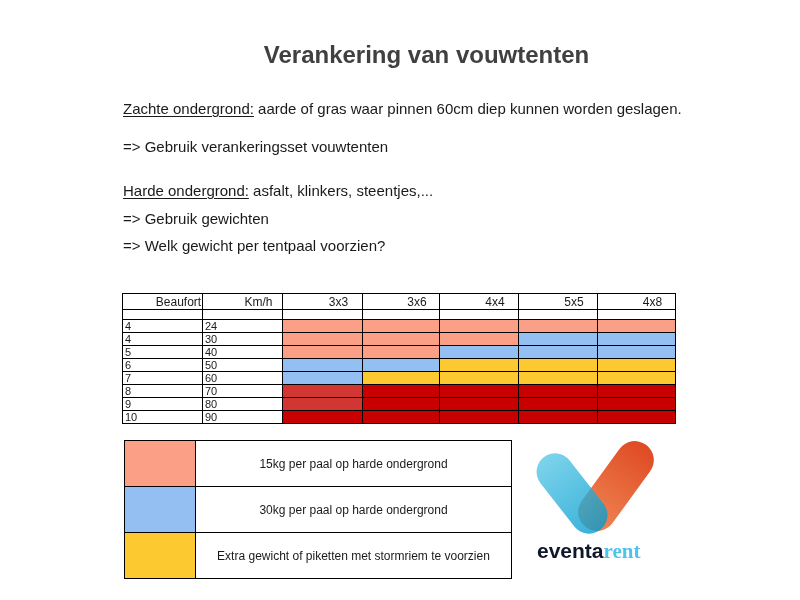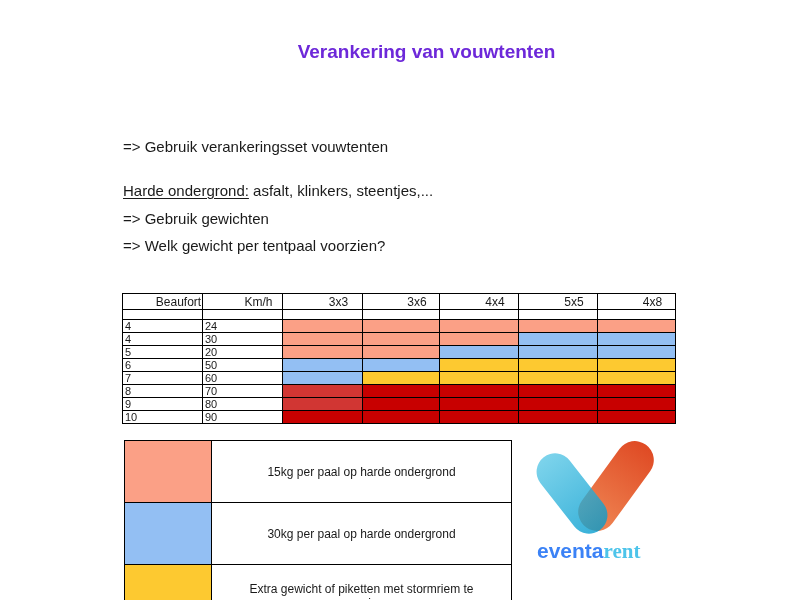--- a/index.html
+++ b/index.html
@@ -2,21 +2,21 @@
 <html><head>
 <meta charset="utf-8">
 <style>
   html, body { margin:0; padding:0; background:#ffffff; }
   .page {
     position:relative; width:800px; height:600px; background:#ffffff;
     font-family:"Liberation Sans", sans-serif; color:#1a1a1a; overflow:hidden;
   }
   .title {
     position:absolute; left:123px; top:41px; width:607px;
-    text-align:center; font-size:19px; font-weight:bold; color:#6d28d9;
+    text-align:center; font-size:24px; font-weight:bold; color:#404040;
   }
   .bodyline {
     position:absolute; left:123px; font-size:15px; white-space:nowrap; color:#1a1a1a;
   }
   .underl { text-decoration:underline; text-underline-offset:2px; }
 
   
   .wind-table {
     position:absolute; left:122px; top:293px;
     border-collapse:collapse; table-layout:fixed; width:553px;
@@ -28,41 +28,44 @@
   .wind-table th { height:15px; text-align:center; font-size:12px;padding-left:32px; }
   .wind-table td.empty { height:9px; }
   .wind-table td.num { height:12px; text-align:left; padding-left:2px; background:#ffffff; }
   .wind-table td.c { height:12px; }
 
   
   .legend-table {
     position:absolute; left:124px; top:440px;
     border-collapse:collapse; table-layout:fixed; width:388px;
   }
-  .legend-table td { border:1px solid #000000; padding:16px; }
+  .legend-table td { border:1px solid #000000; padding:8px; }
   .legend-table td.swatch { width:54px; height:29px; }
   .legend-table td.lbl { text-align:center; font-size:12px; }
 
   
   .logo { position:absolute; left:535px; top:437px; width:132px; height:130px; }
   .pill { position:absolute; border-radius:19px; }
   .pill-orange { width:102px; height:38px; left:30px; top:30px; transform:rotate(-54deg); z-index:1; }
   .pill-blue   { width:92px;  height:37px; left:-9px; top:38px; transform:rotate(52deg); opacity:0.78; z-index:2; }
   .logo-text {
     position:absolute; left:2px; top:102px; font-size:21px; font-weight:bold;
     letter-spacing:0px; white-space:nowrap;
   }
 </style>
 </head>
 <body>
 
 <div class="page">
 
   <div class="title">Verankering van vouwtenten</div>
 
+  <div class="bodyline" style="top:100px">
+    <span class="underl">Zachte ondergrond:</span><span> aarde of gras waar pinnen 60cm diep kunnen worden geslagen.</span>
+  </div>
   <div class="bodyline" style="top:138px">=&gt; Gebruik verankeringsset vouwtenten</div>
 
   <div class="bodyline" style="top:210px">=&gt; Gebruik gewichten</div>
   <div class="bodyline" style="top:182px">
     <span class="underl">Harde ondergrond:</span><span> asfalt, klinkers, steentjes,...</span>
   </div>
   <div class="bodyline" style="top:237px">=&gt; Welk gewicht per tentpaal voorzien?</div>
 
   <table class="wind-table">
     <colgroup>
@@ -106,21 +109,21 @@
           <td class="num">4</td>
           <td class="num">30</td>
           <td class="c" style="background: rgb(251, 160, 134);"></td>
           <td class="c" style="background: rgb(251, 160, 134);"></td>
           <td class="c" style="background: rgb(251, 160, 134);"></td>
           <td class="c" style="background: rgb(147, 191, 243);"></td>
           <td class="c" style="background: rgb(147, 191, 243);"></td>
         </tr>
         <tr>
           <td class="num">5</td>
-          <td class="num">20</td>
+          <td class="num">40</td>
           <td class="c" style="background: rgb(251, 160, 134);"></td>
           <td class="c" style="background: rgb(251, 160, 134);"></td>
           <td class="c" style="background: rgb(147, 191, 243);"></td>
           <td class="c" style="background: rgb(147, 191, 243);"></td>
           <td class="c" style="background: rgb(147, 191, 243);"></td>
         </tr>
         <tr>
           <td class="num">6</td>
           <td class="num">50</td>
           <td class="c" style="background: rgb(147, 191, 243);"></td>
@@ -182,17 +185,17 @@
           <td class="swatch" style="background: rgb(253, 201, 48);"></td>
           <td class="lbl">Extra gewicht of piketten met stormriem te voorzien</td>
         </tr>
       </tbody>
   </table>
 
   <div class="logo">
     <div class="pill pill-orange" style="background: linear-gradient(to right, rgb(240, 136, 85), rgb(223, 74, 36));"></div>
     <div class="pill pill-blue" style="background: linear-gradient(to right, rgb(88, 199, 230), rgb(0, 155, 206));"></div>
     <div class="logo-text">
-      <span style="color: #3b82f6;">eventa</span><span style="color: rgb(77, 196, 234); font-family: Liberation Serif, serif;">rent</span>
+      <span style="color: #0f172a;">eventa</span><span style="color: rgb(77, 196, 234); font-family: Liberation Serif, serif;">rent</span>
     </div>
   </div>
 
 </div>
 
 </body></html>

